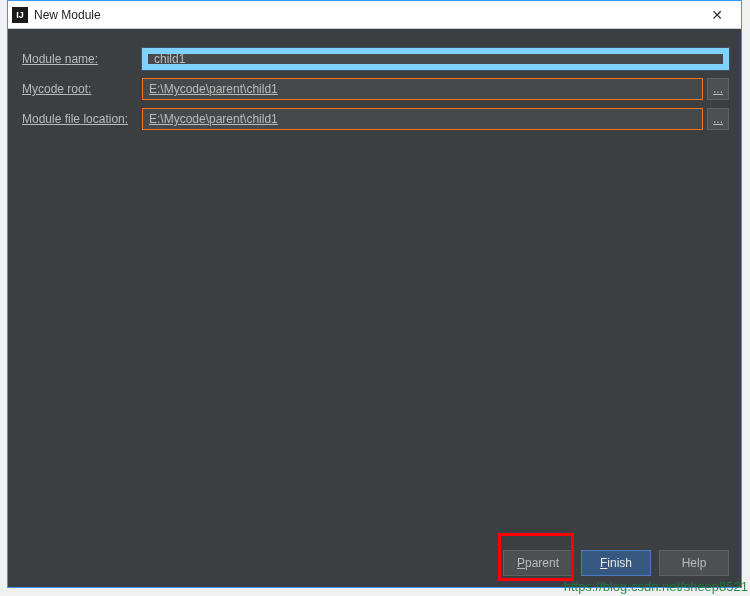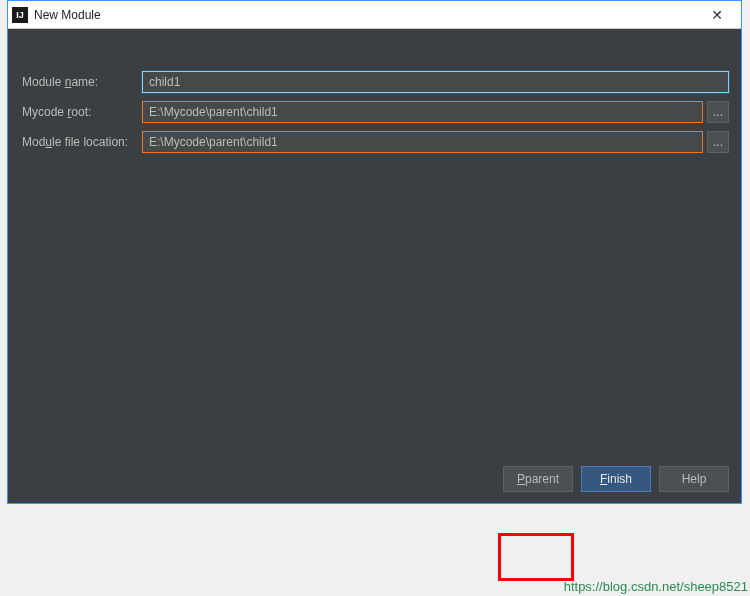--- a/index.html
+++ b/index.html
@@ -7,26 +7,25 @@
       font-family: "Segoe UI", Arial, sans-serif;
       background: #f0f0f0;
       width: 750px;
       height: 596px;
       position: relative;
       overflow: hidden;
     }
     .dialog {
       position: absolute;
       left: 7px; top: 0;
-      width: 735px; height: 504px;
+      width: 735px; height: 588px;
       background: #3c3f41;
       border: 1px solid #3a94ff;
       display: flex;
       flex-direction: column;
-      gap: 36px;
     }
     .title-bar {
       height: 28px;
       background: #ffffff;
       border-bottom: 1px solid #cccccc;
       display: flex;
       align-items: center;
       padding: 0 4px;
     }
     .title-icon {
@@ -51,21 +50,22 @@
     }
     .body {
       flex: 1;
       background: #3c3f41;
       display: flex;
       flex-direction: column;
       color: #bbbbbb;
       font-size: 12px;
     }
     .form-area {
-      padding: 6px 12px 0 14px;
+      padding: 19px 12px 0 14px;
+      text-decoration: underline;
     }
     .form-row {
       display: flex;
       align-items: center;
       margin-bottom: 8px;
     }
     .form-label {
       width: 120px;
       flex-shrink: 0;
       color: #bbbbbb;
@@ -74,21 +74,21 @@
       flex: 1;
       height: 22px;
       background: #45494a;
       border: 1px solid #f97316;
       color: #bbbbbb;
       padding: 0 6px;
       font-size: 12px;
       font-family: inherit;
     }
     .text-input.focused {
-      border: 1px solid #7dd3fc;
+      border: 6px solid #7dd3fc;
       box-shadow: 0 0 0 1px rgba(74,123,191,0.3);
     }
     .browse-btn {
       width: 22px; height: 22px;
       margin-left: 4px;
       background: #4c5052;
       border: 1px solid #5e6163;
       color: #bbbbbb;
       display: flex;
       align-items: center; justify-content: center;

